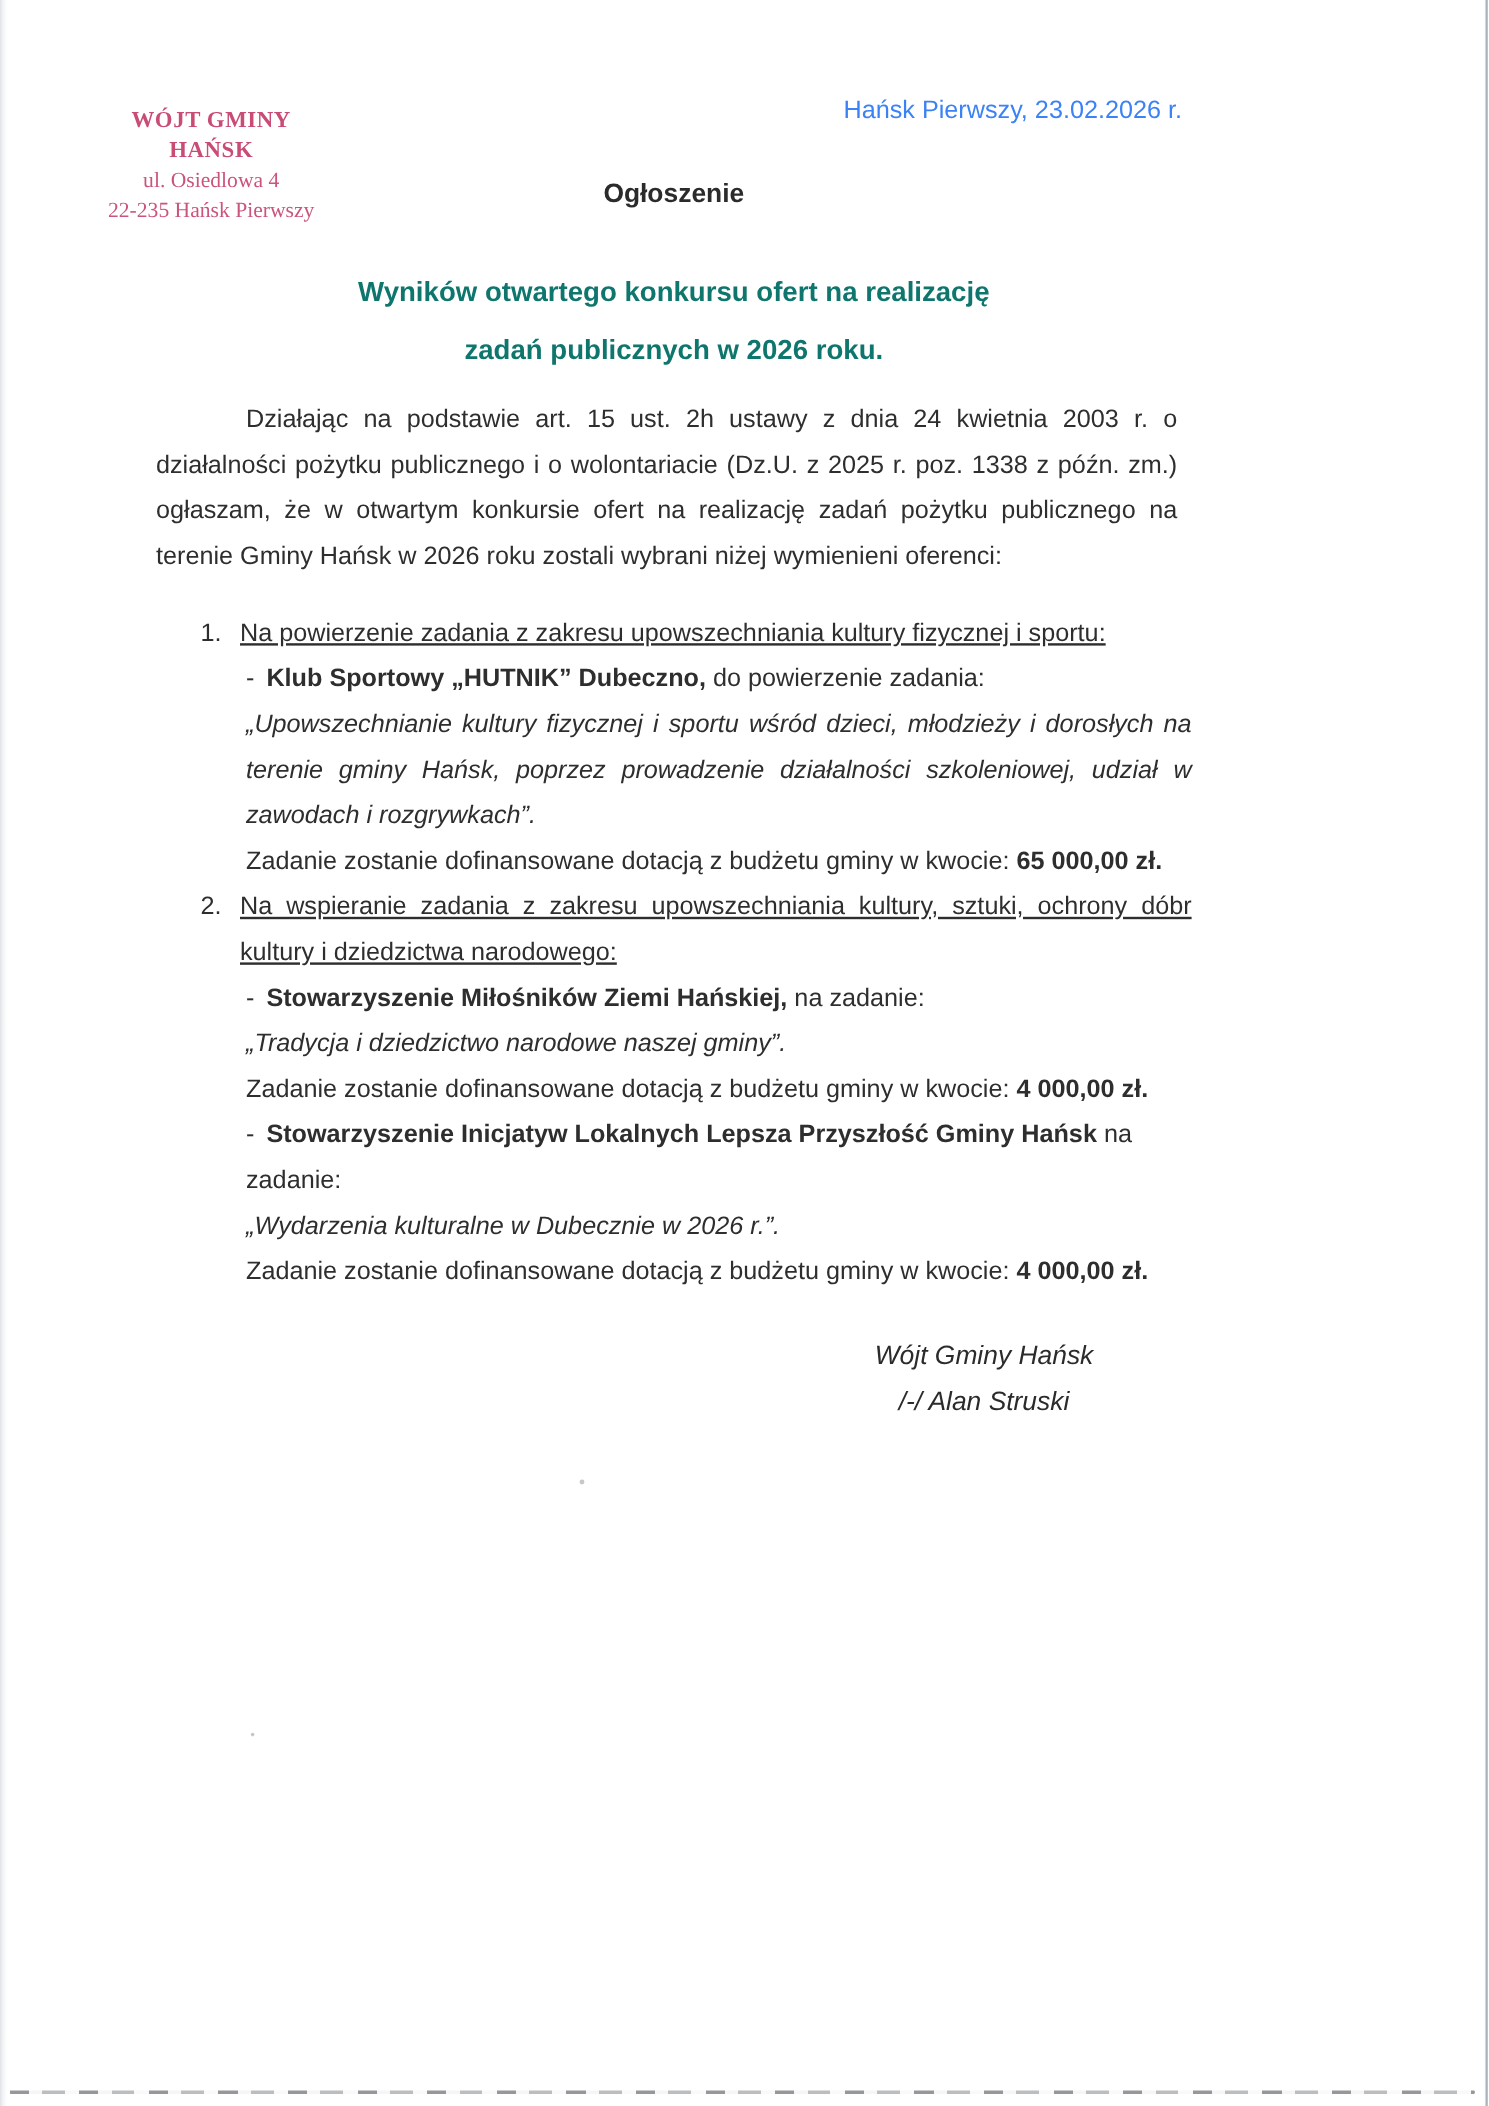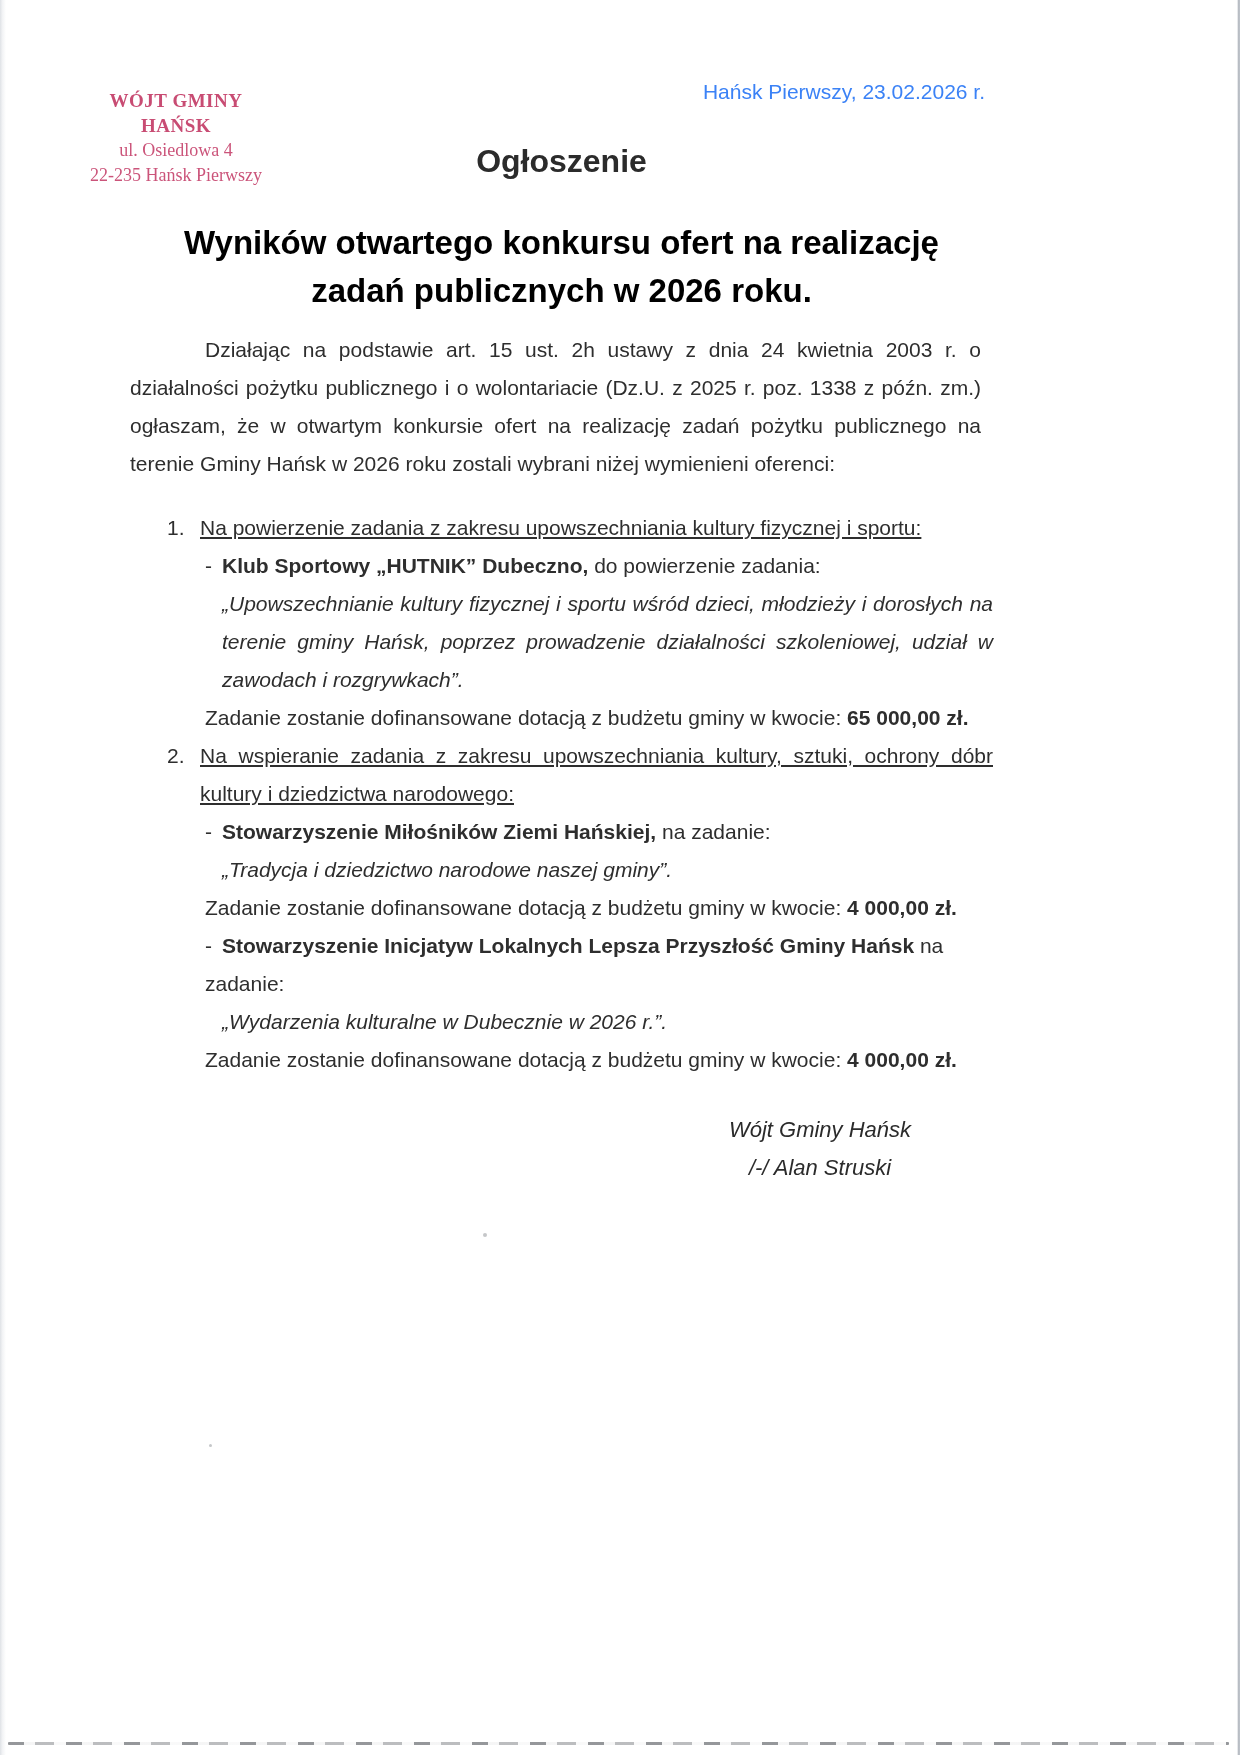--- a/index.html
+++ b/index.html
@@ -44,42 +44,42 @@
     color: var(--stamp_color, #c43d68);
     text-align: center; line-height: 25px;
   }
   .stamp .s1 { font-size: 19px; letter-spacing: 0.5px; font-weight: bold; opacity: 0.92; }
   .stamp .s2, .stamp .s3 { font-size: 18px; opacity: 0.88; }
 
   
   .content { padding: 143px 248px 0 130px; }
   .title {
     margin: 0; text-align: center;
-    font-size: 32px; font-weight: bold; color: #2b2b2b; line-height: 36px;
+    font-size: 22px; font-weight: bold; color: #2b2b2b; line-height: 36px;
   }
   .subtitle {
     margin: 40px 0 0 0; text-align: center;
-    font-size: 33px; font-weight: bold; color: #000000; line-height: 48px;
+    font-size: 23px; font-weight: bold; color: #0f766e; line-height: 48px;
   }
   .intro {
     margin: 16px 12px 0 0;
     font-size: 21px; line-height: 38px;
     text-align: justify; text-indent: 75px;
   }
   .results-list { margin: 26px 0 0 70px; }
   .list-item { position: relative; padding-left: 0; }
   .item-number { position: absolute; left: -33px; top: 0; }
   .list-item, .entry-head, .task-quote, .funding-line, .item-heading {
     font-size: 21px; line-height: 38px;
   }
   .item-heading { text-align: justify; text-decoration: underline; }
   .entry-head { margin-left: 5px; }
   .dash { margin-right: 10px; }
   .org-name { font-weight: bold; }
-  .task-quote { margin-left: 22px; font-style: italic; text-align: justify; }
+  .task-quote { margin-left: 5px; font-style: italic; text-align: justify; }
   .funding-line { margin-left: 5px; }
   .funding-amount { font-weight: bold; }
 
   .signature-block {
     margin: 32px 0 0 570px; width: 240px;
     text-align: center; font-style: italic;
     font-size: 22px; line-height: 38px; color: #2b2b2b;
   }
 </style>
 </head>

